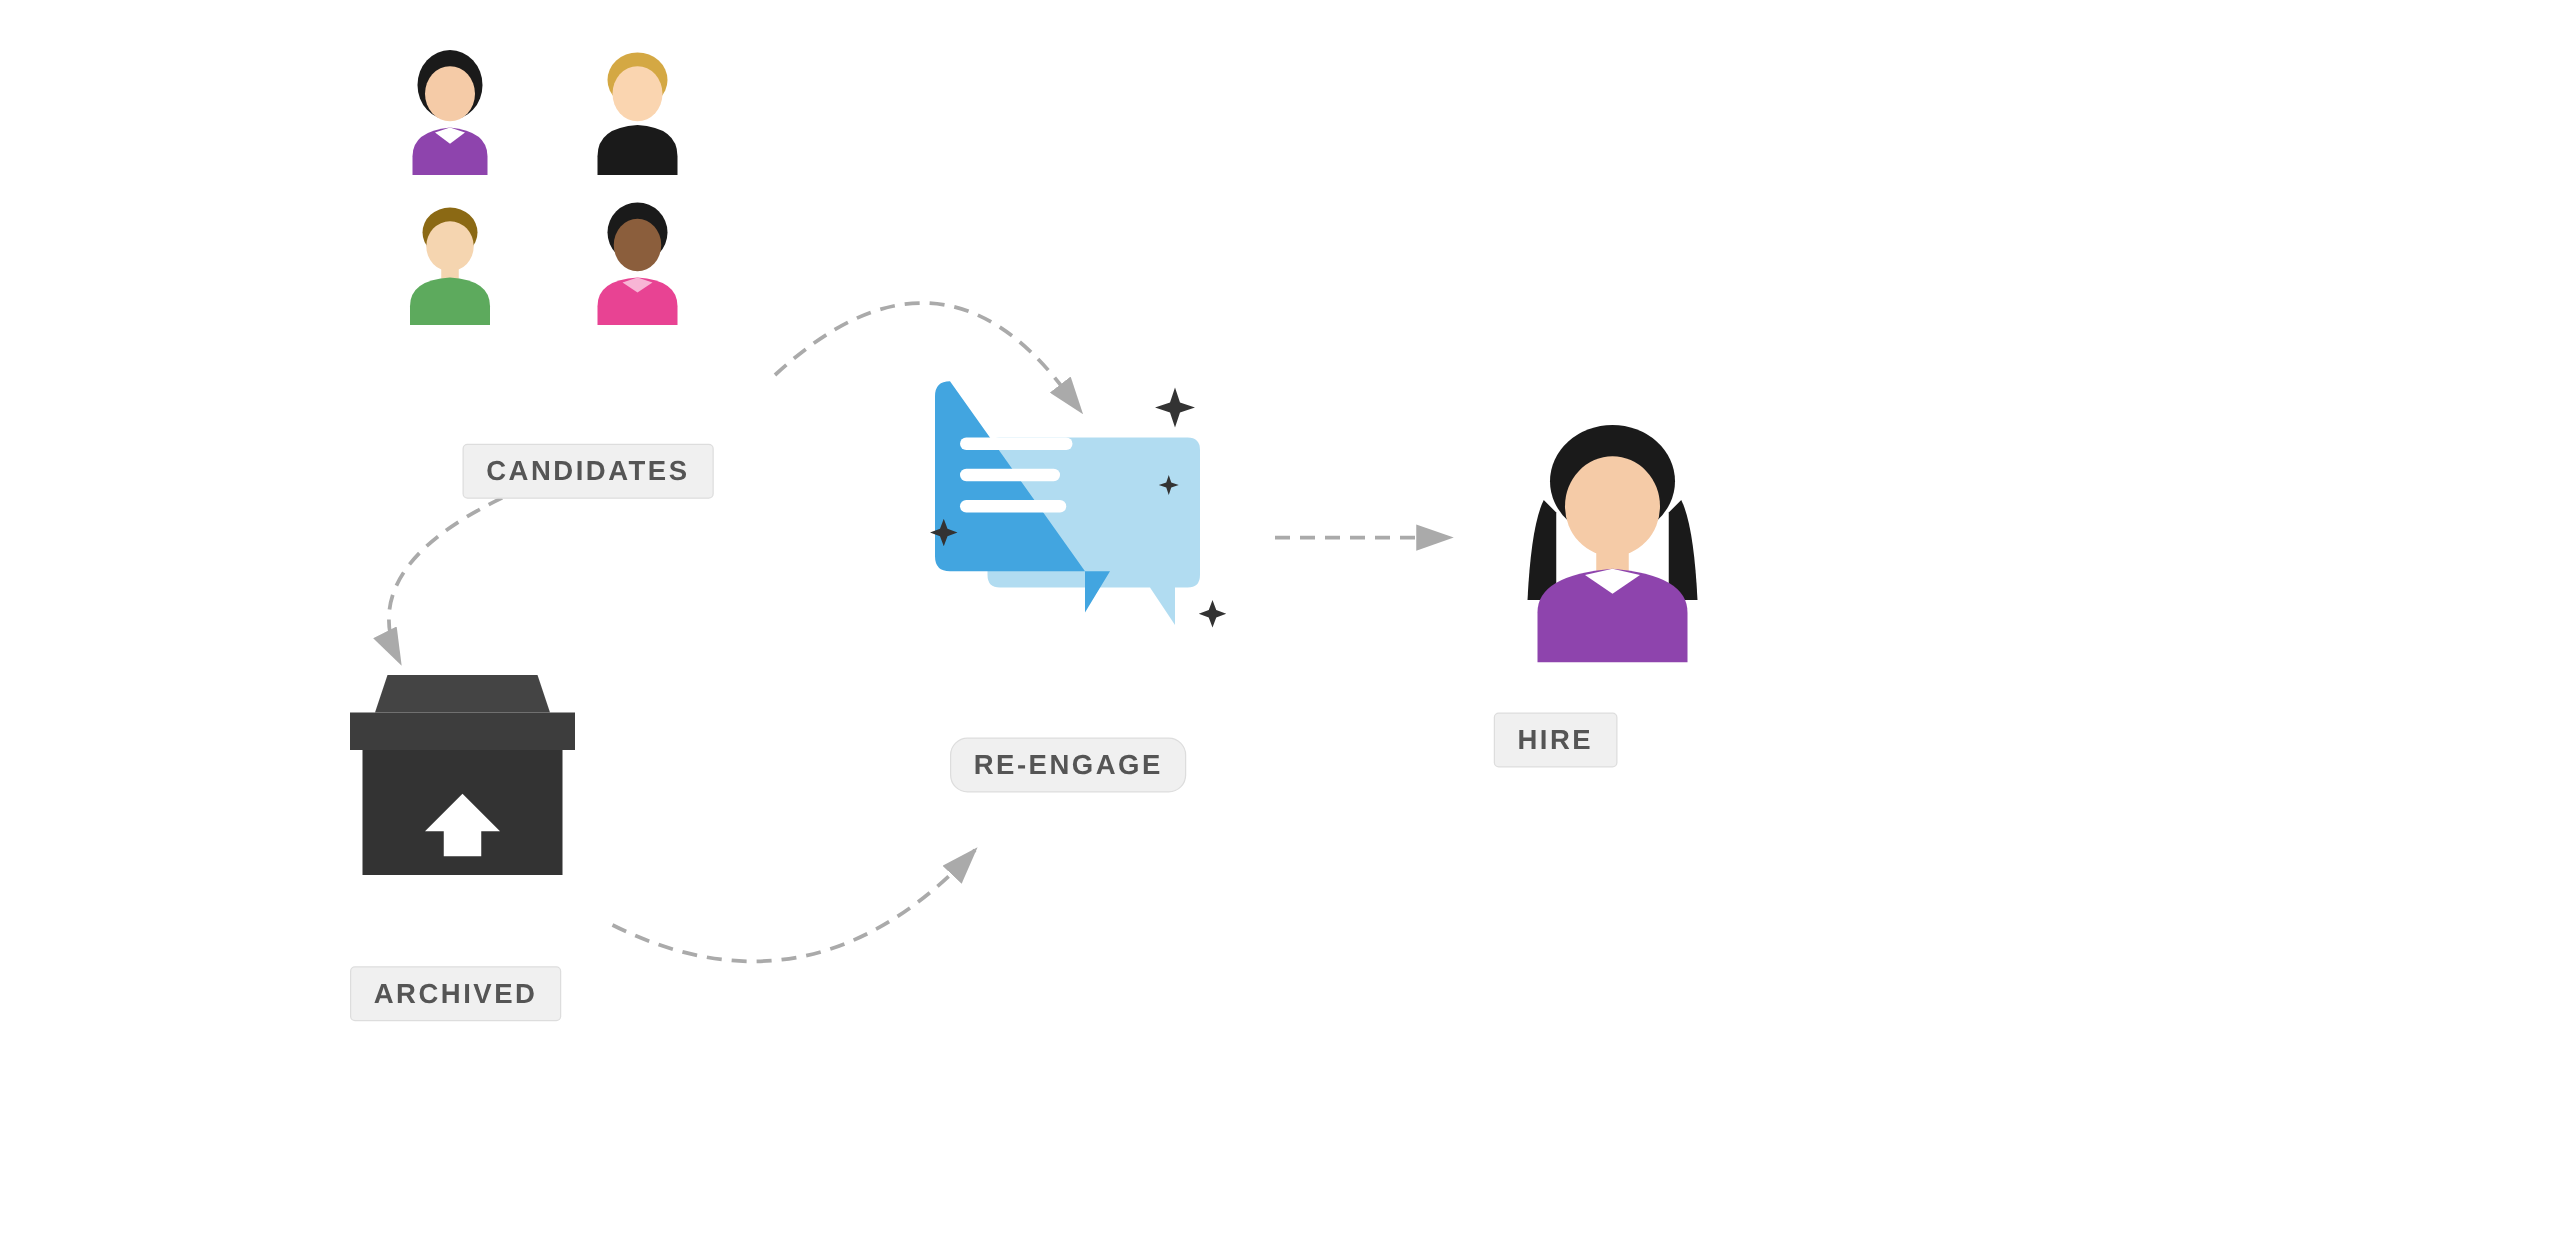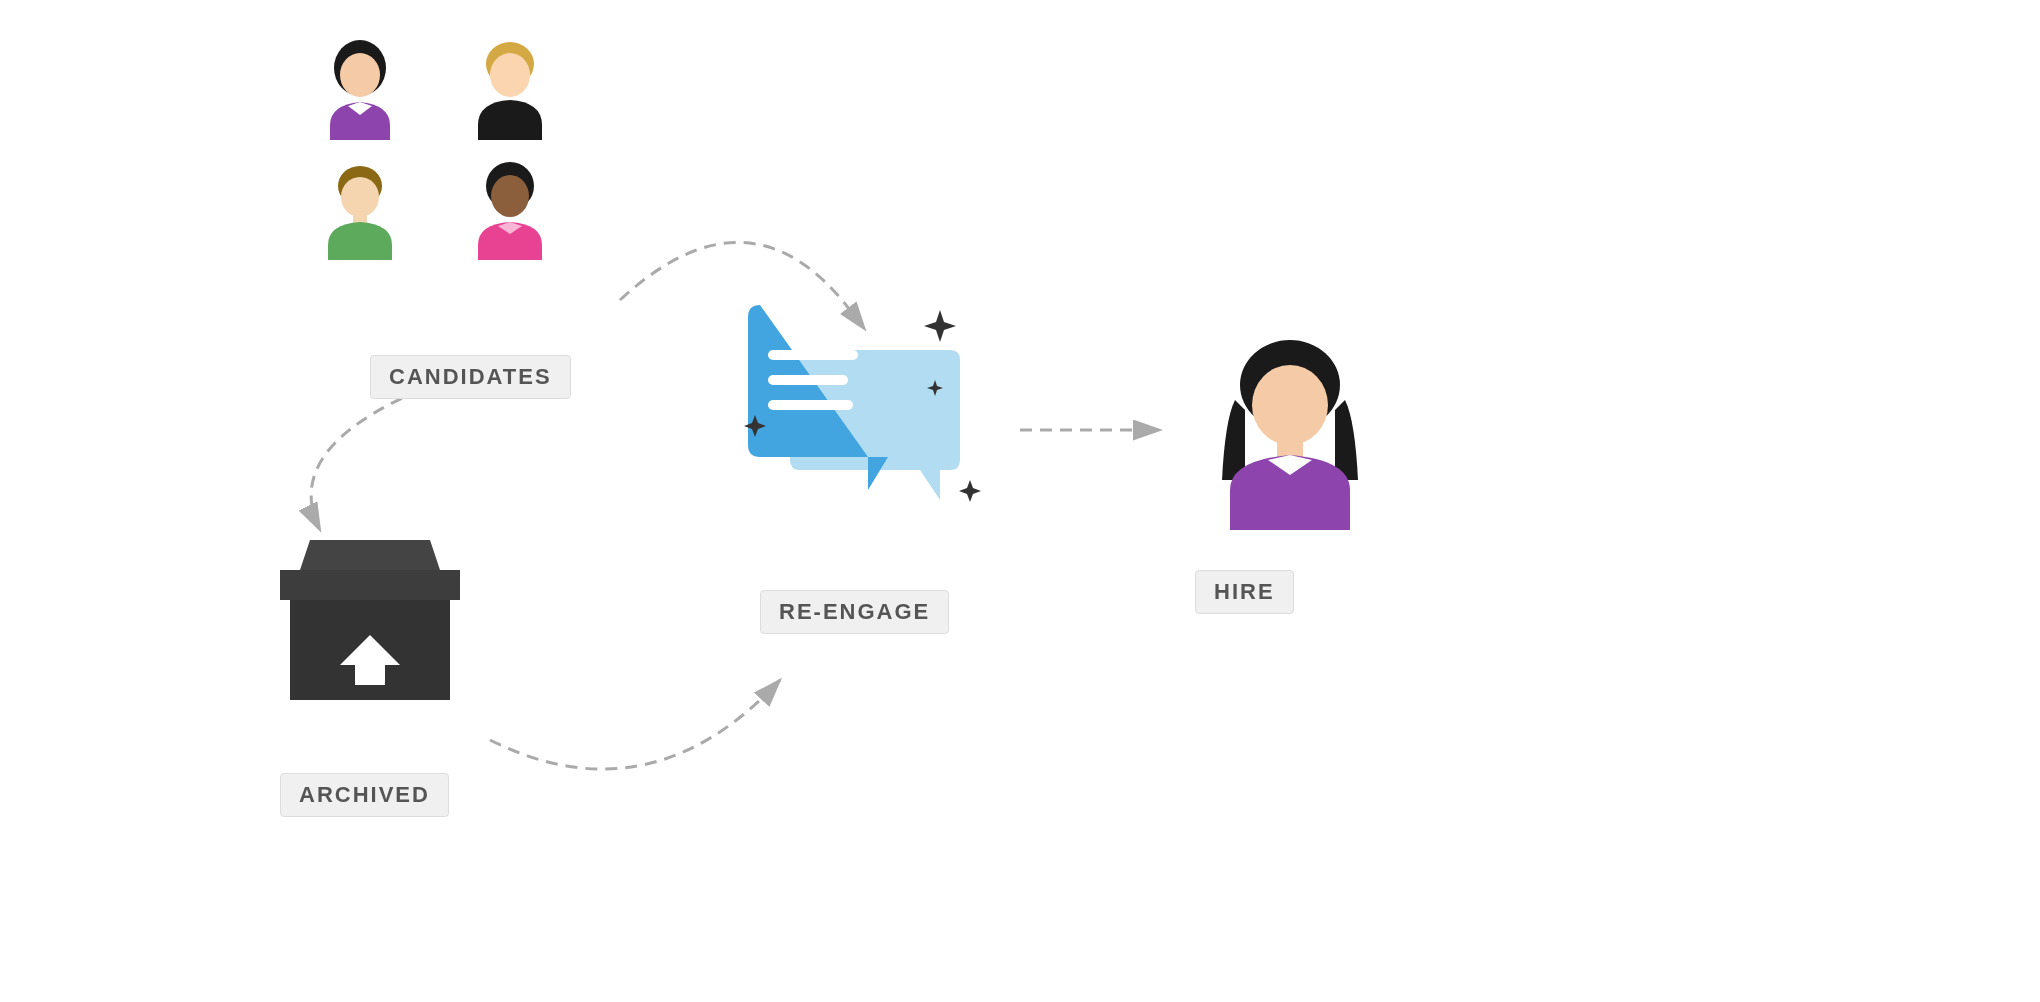--- a/index.html
+++ b/index.html
@@ -109,20 +109,21 @@
       left: 280px;
       top: 760px;
       margin-top: 13px;
     }
 
     
     .label-reengage {
       position: absolute;
       left: 760px;
       top: 590px;
+      border-radius: 14px;
     }
 
     
     .label-hire {
       position: absolute;
       left: 1195px;
       top: 570px;
     }
   </style>
 </head>

